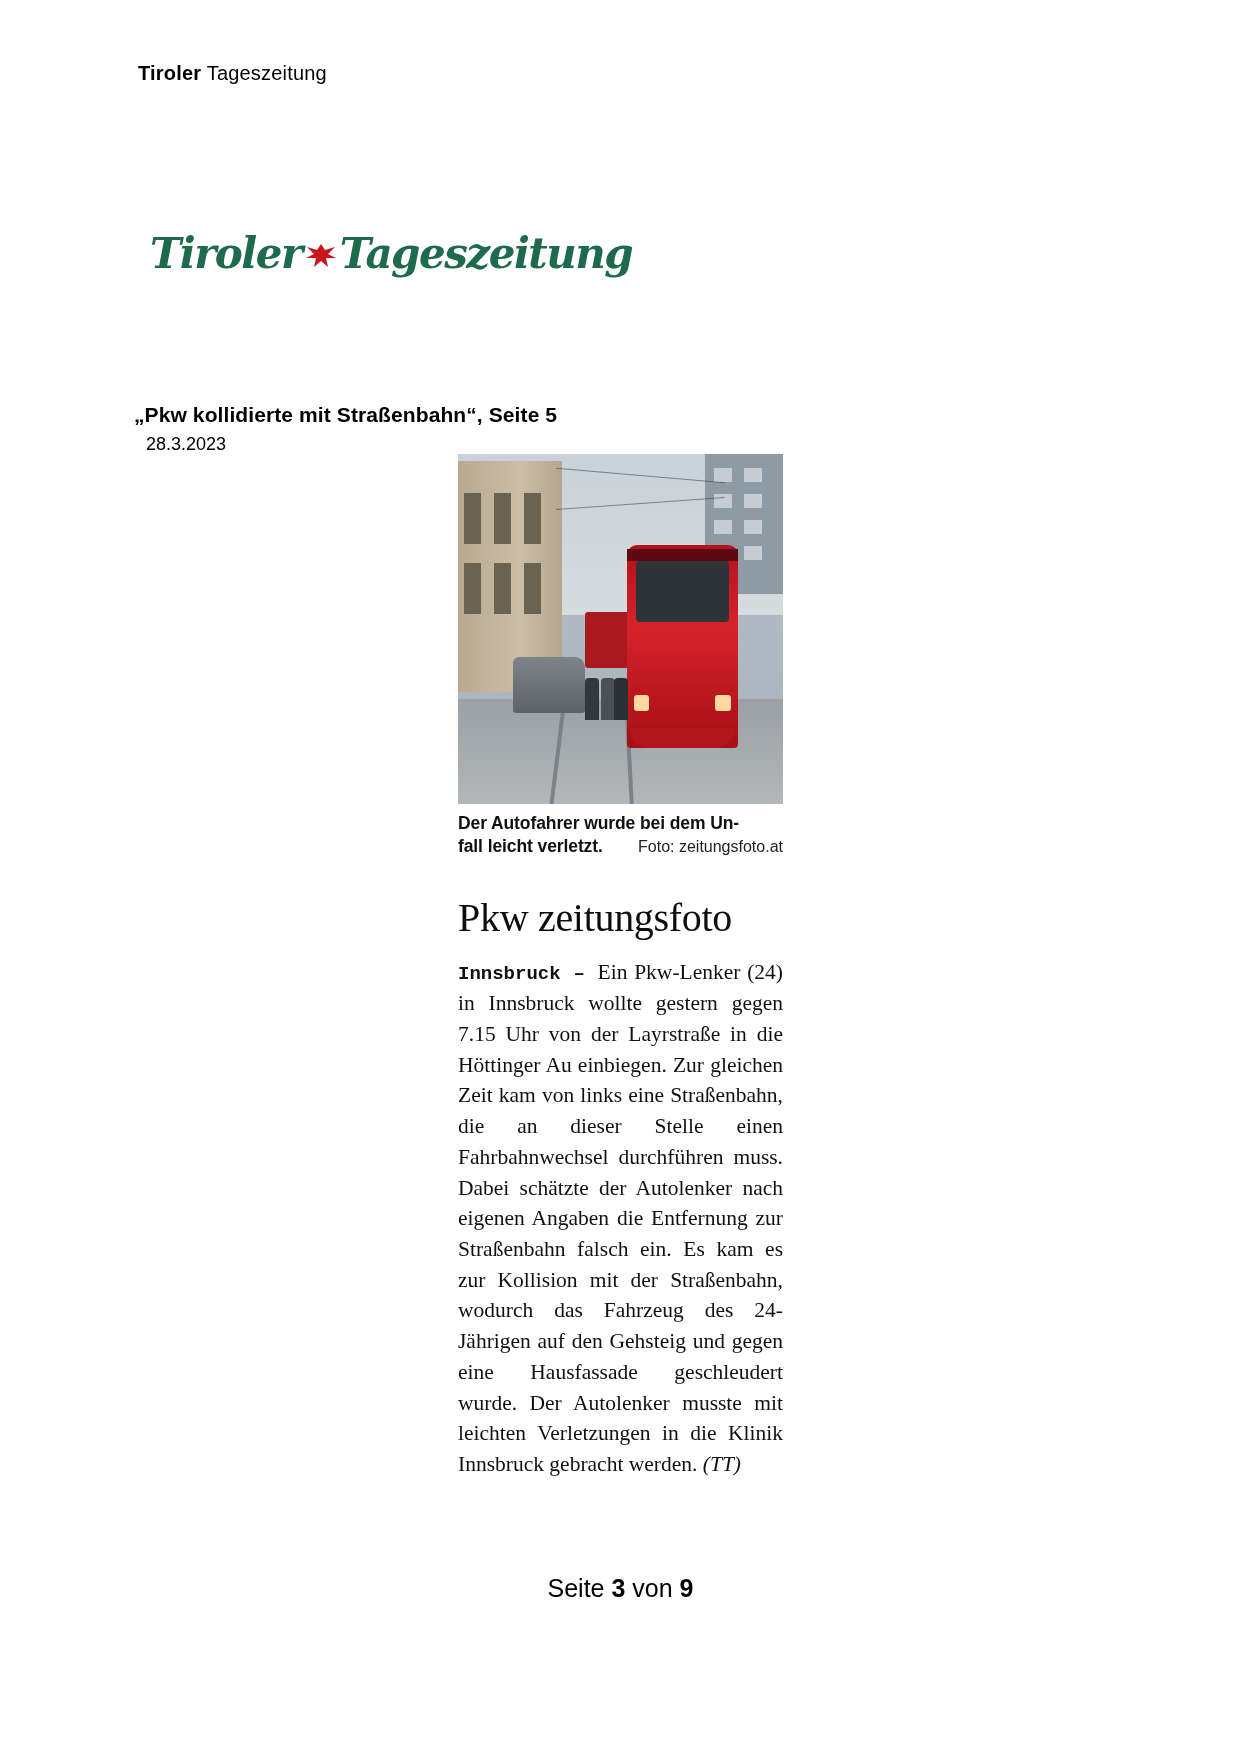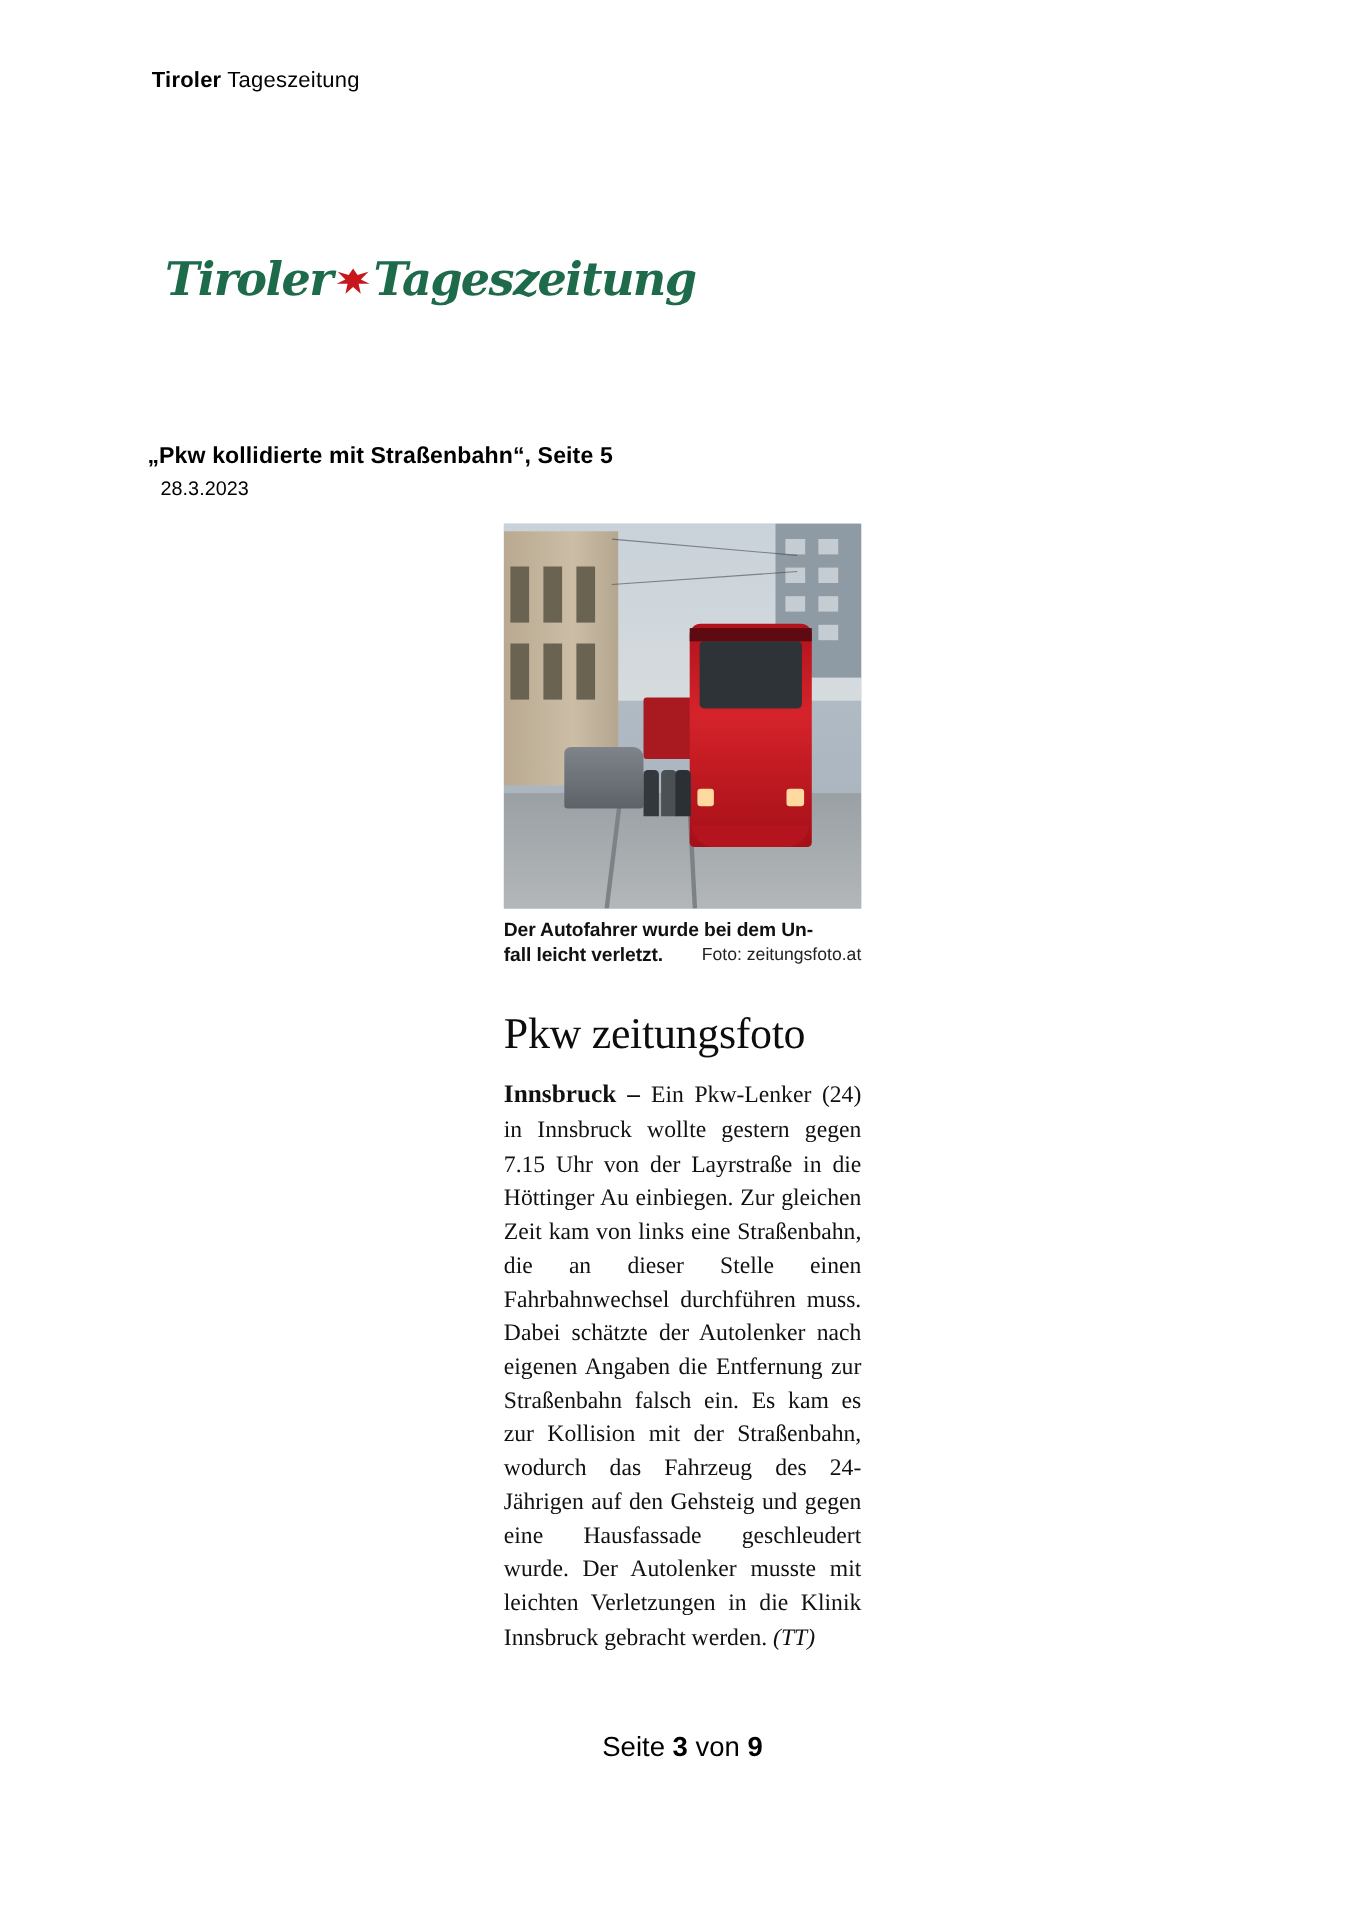--- a/index.html
+++ b/index.html
@@ -69,21 +69,21 @@
     left: 146px;
     top: 434px;
     font-size: 18px;
     white-space: nowrap;
   }
 
   
   .clipping {
     position: absolute;
     left: 458px;
-    top: 476px;
+    top: 454px;
     width: 325px;
   }
 
   
   .photo {
     width: 325px;
     height: 350px;
     position: relative;
     overflow: hidden;
     background: linear-gradient(#b9c3cc, #a5b0ba);
@@ -203,23 +203,23 @@
     margin-top: 16px;
     font-family: "Liberation Serif", serif;
     font-size: 21.5px;
     line-height: 1.43;
     text-align: justify;
     color: #111;
     -webkit-hyphens: auto;
     hyphens: auto;
   }
   .body-text .dateline {
-    font-family: Liberation Serif, serif;
-    font-weight: bold;
-    font-size: 23px;
+    font-family: Liberation Mono, monospace;
+    font-weight: bold;
+    font-size: 19px;
   }
   .body-text .tt {
     font-style: italic;
   }
 
   
   .footer {
     position: absolute;
     left: 0;
     top: 1574px;

